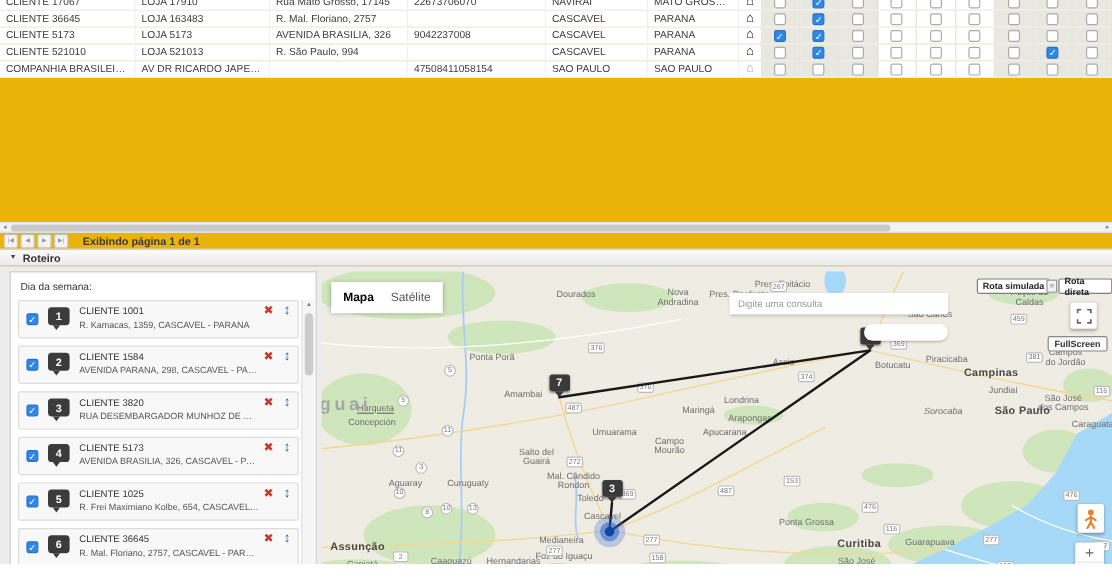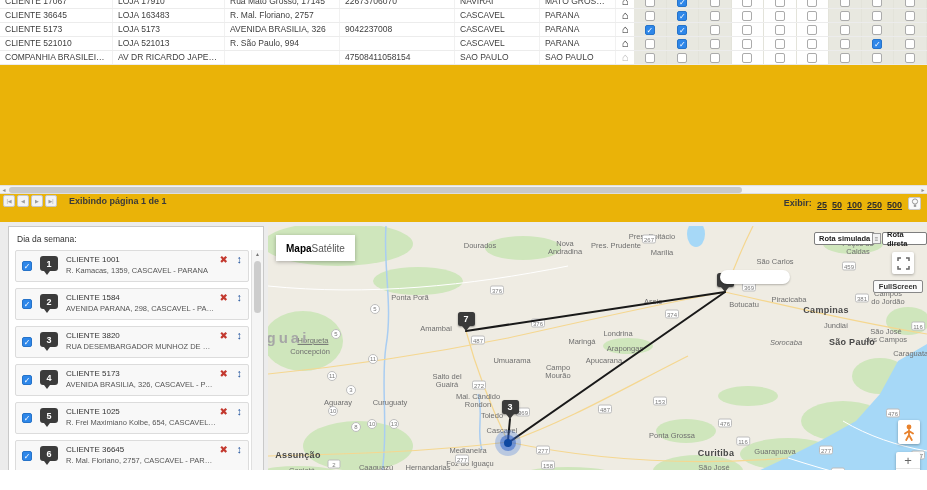--- a/index.html
+++ b/index.html
@@ -79,21 +79,21 @@
   .shield.circ{border-radius:50%;min-width:10px;width:10px;height:10px;}
   .mkr{position:absolute;width:17px;height:14px;background:#3a3a3a;border-radius:2.5px;color:#fff;font-size:9px;
        font-weight:bold;display:flex;align-items:center;justify-content:center;box-shadow:0 1px 2px rgba(0,0,0,.4);cursor:pointer;}
   .mkr::after{content:"";position:absolute;top:100%;left:50%;margin-left:-4px;border:4px solid transparent;border-top:5px solid #3a3a3a;}
   .clus{position:absolute;width:26px;height:26px;border-radius:50%;background:rgba(59,115,217,.30);transform:translate(-50%,-50%);cursor:pointer;}
   .clus::before{content:"";position:absolute;inset:5px;border-radius:50%;background:rgba(35,90,200,.5);}
   .clus::after{content:"";position:absolute;inset:9px;border-radius:50%;background:#0d47a1;}
   .tabs{position:absolute;left:8px;top:9px;display:flex;gap:10px;}
   .tab{height:26px;background:#fff;box-shadow:0 1px 4px rgba(0,0,0,.3);font-size:10px;color:#565656;
        display:flex;align-items:center;justify-content:center;padding:0 10px;cursor:pointer;}
-  .tab.combo{align-items:center;}
+  .tab.combo{gap:14px;align-items:center;}
   .tab .mapa{font-weight:bold;color:#000;cursor:pointer;}
   .tab .sat{color:#565656;cursor:pointer;}
   .search{position:absolute;left:340px;top:18px;width:182px;height:18px;border:none;background:#fff;
           box-shadow:0 1px 3px rgba(0,0,0,.2);font-size:8px;color:#333;padding:0 7px;box-sizing:border-box;outline:none;
           font-family:"Liberation Sans","DejaVu Sans",sans-serif;}
   .search::placeholder{color:#9a9a9a;}
   .rbtn{position:absolute;top:6px;height:13px;border:1px solid #7e7e7e;background:#fff;border-radius:2px;
         font-size:7.5px;font-weight:bold;color:#222;display:flex;align-items:center;justify-content:center;
         padding:0 4px;box-sizing:border-box;cursor:pointer;}
   .rbtn.sim{left:546px;} .rbtn.dir{left:614px;}
@@ -313,32 +313,26 @@
   </div>
 
   <div class="pagebar">
     <div class="pagebtns">
         <div class="pbtn">|◀</div>
         <div class="pbtn">◀</div>
         <div class="pbtn">▶</div>
         <div class="pbtn">▶|</div>
       </div>
     <span class="pstatus">Exibindo página 1 de 1</span>
-    <div class="exibir">
-      <span class="exlabel">Exibir:</span>
-      <span id="exops"><span class="exop">25</span><span class="exop">50</span><span class="exop">100</span><span class="exop">250</span><span class="exop">500</span></span>
-      <span class="bulbbox">
-        <svg width="8" height="10" viewBox="0 0 8 10">
-            <circle cx="4" cy="3.5" r="2.6" fill="none" stroke="#999" stroke-width="1"></circle>
-            <rect x="2.8" y="6.5" width="2.4" height="2.4" fill="#999"></rect>
-          </svg>
-      </span>
-    </div>
   </div>
 
+  <div class="rheader">
+    <span class="caret">▼</span>
+    <span class="rtitle">Roteiro</span>
+  </div>
 
   <div class="rsection">
 
     <div class="panel">
       <span class="daylbl">Dia da semana:</span>
       <div class="stops">
           <div class="stop">
             <div class="cbox on scb">✓</div>
             <div class="smkr">1</div>
             <div class="sname">CLIENTE 1001</div>
@@ -546,20 +540,21 @@
 
       <div class="pill"></div>
 
       <div class="tabs">
         <div class="tab combo">
           <span class="mapa">Mapa</span>
           <span class="sat">Satélite</span>
         </div>
       </div>
 
+      <input class="search" placeholder="Digite uma consulta" style="">
 
       <div class="rbtn sim">Rota simulada</div>
       <div class="rmini">≡</div>
       <div class="rbtn dir">Rota direta</div>
 
       <div class="fsbox">
         <svg width="13" height="13" viewBox="0 0 13 13" fill="none" stroke="#666" stroke-width="1.5">
           <path d="M1 4 V1 H4 M9 1 H12 V4 M12 9 V12 H9 M4 12 H1 V9"></path>
         </svg>
       </div>

